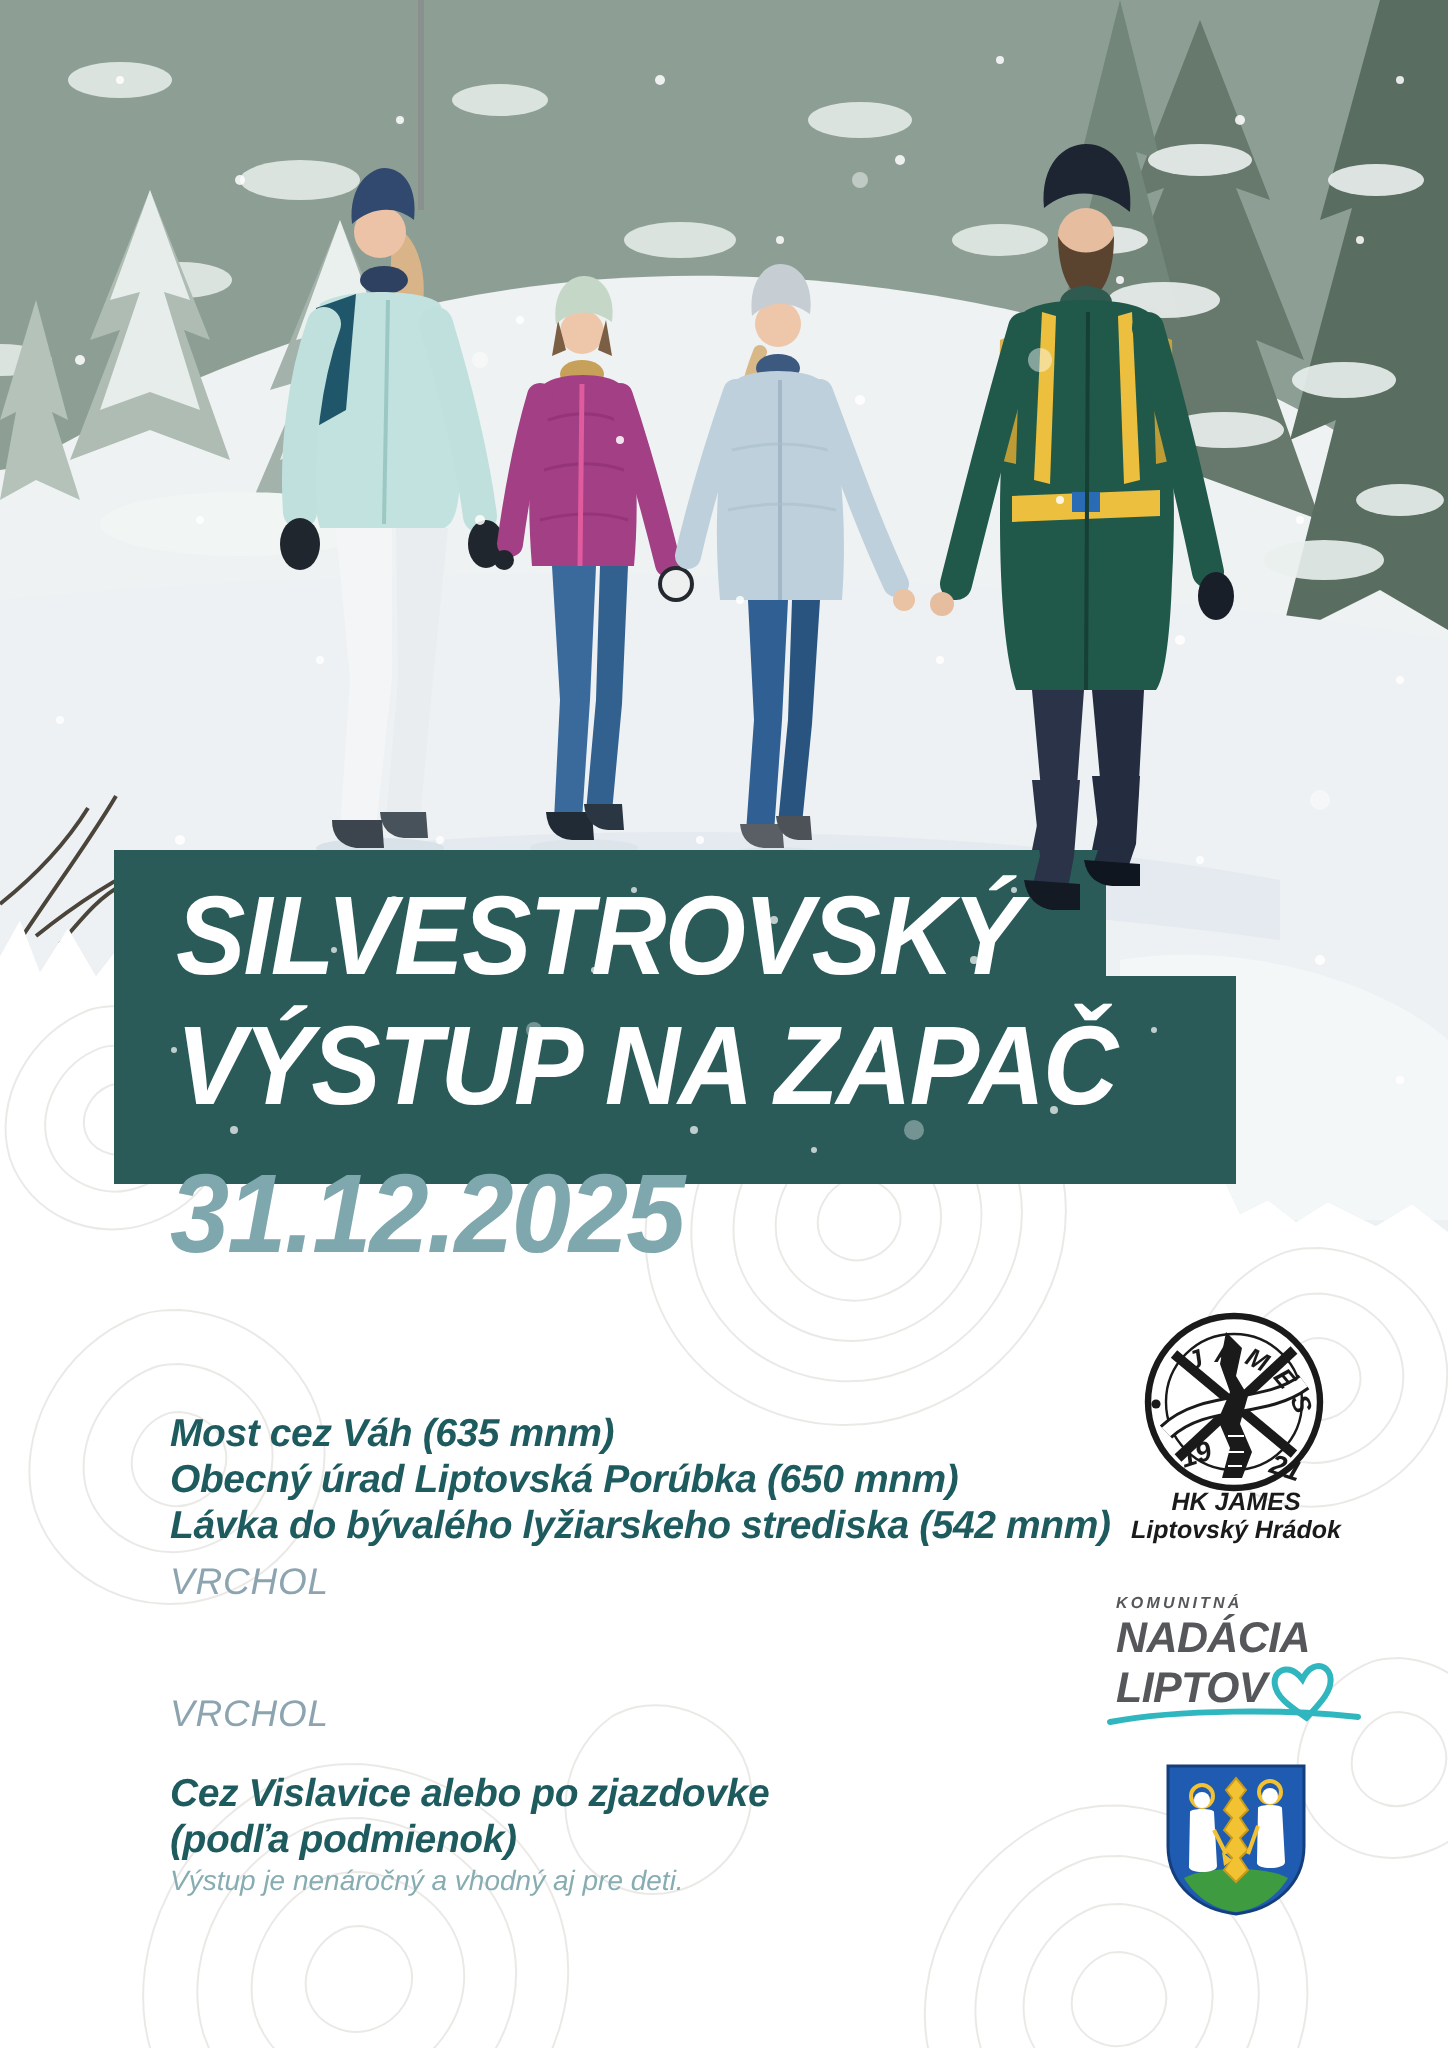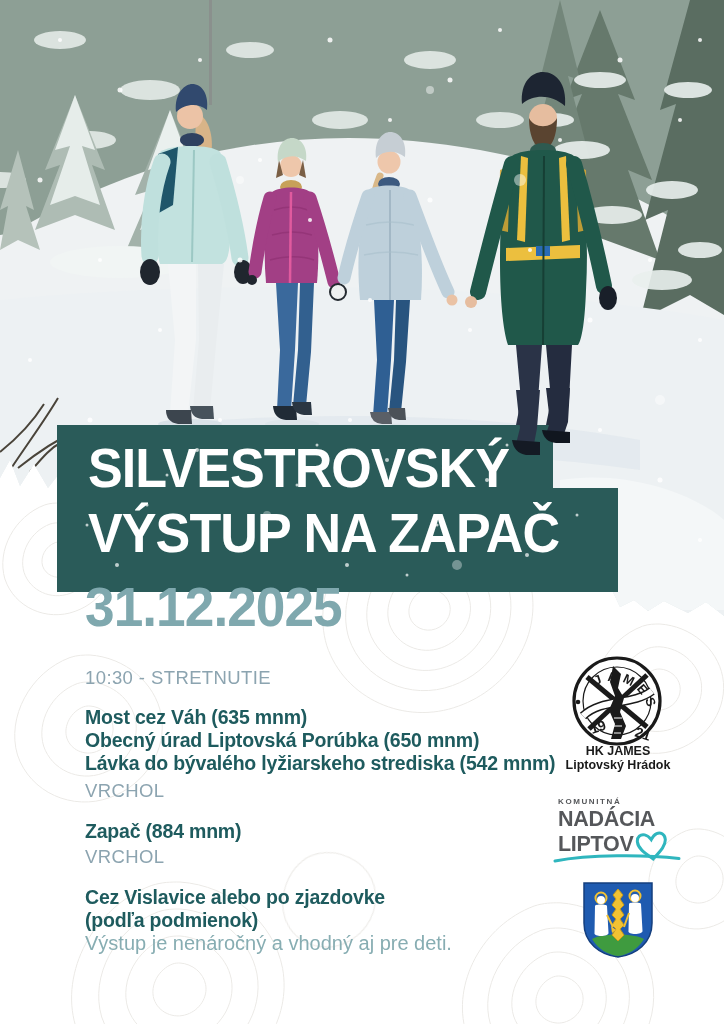--- a/index.html
+++ b/index.html
@@ -1,18 +1,18 @@
 <!DOCTYPE html>
 <html><head>
 <meta charset="utf-8">
 <style>
   html,body{margin:0;padding:0;background:#ffffff;}
   .poster{
     position:relative;width:724px;height:1024px;background:#ffffff;
-    overflow:hidden;font-family:"Liberation Sans",sans-serif;
+    overflow:hidden;font-family:"Liberation Sans",sans-serif;font-style:italic;
   }
   
   .contours{position:absolute;left:0;top:430px;width:724px;height:594px;z-index:0;}
   
   .photo{position:absolute;left:0;top:0;width:724px;height:620px;z-index:1;}
   
   .banner{
     position:absolute;left:57px;top:425px;width:561px;height:167px;z-index:2;
     background:#2A5B59;
     clip-path:polygon(0px 0px,496px 0px,496px 63px,561px 63px,561px 167px,0px 167px);
@@ -29,21 +29,21 @@
     position:absolute;left:85px;top:574px;z-index:3;color:#7FA8AE;
     font-weight:800;font-size:56px;letter-spacing:-1px;white-space:nowrap;
     transform:scaleX(.95);transform-origin:left top;
   }
   
   .boot-overlay{position:absolute;left:500px;top:388px;width:90px;height:72px;z-index:4;}
   
   .txt{position:absolute;left:85px;z-index:3;white-space:nowrap;}
   .label{font-size:18.5px;color:#8CA4B0;letter-spacing:.4px;font-weight:400;}
   .bold{font-size:19.5px;color:#1E5B5E;font-weight:700;letter-spacing:-.2px;margin-top:16px;}
-  .footnote{font-size:20px;color:#87ADB2;font-weight:400;}
+  .footnote{font-size:14px;color:#87ADB2;font-weight:400;}
   
   .james-emblem{position:absolute;left:570px;top:654px;width:94px;height:94px;z-index:3;}
   .james-name,.james-city{
     position:absolute;left:550px;width:136px;text-align:center;z-index:3;
     font-size:12.5px;font-weight:700;color:#1A1A1A;white-space:nowrap;
   }
   .james-name{top:744px;}
   .james-city{top:758px;}
   .nadacia{position:absolute;left:558px;top:797px;z-index:3;color:#55575A;}
   .nad-small{font-size:8px;font-weight:700;letter-spacing:1.6px;margin-bottom:1px;}
@@ -343,27 +343,25 @@
 
   <div class="date">31.12.2025</div>
 
   <svg class="boot-overlay" viewBox="0 0 90 72">
     <path d="M16,2 L40,2 37,40 34,56 16,56 20,40 Z" fill="#2A3347"></path>
     <path d="M12,52 Q14,65 26,67 L40,67 40,54 Z" fill="#141A24"></path>
     <path d="M46,0 L70,0 68,34 64,46 46,46 50,34 Z" fill="#242C3F"></path>
     <path d="M42,42 Q44,54 56,55 L70,55 70,44 Z" fill="#10161F"></path>
   </svg>
 
-  <div class="txt label" style="top:667px;">10:30 - STRETNUTIE</div>
   <div class="txt bold" style="top:690px;">Most cez Váh (635 mnm)</div>
   <div class="txt bold" style="top:713px;">Obecný úrad Liptovská Porúbka (650 mnm)</div>
   <div class="txt bold" style="top:736px;">Lávka do bývalého lyžiarskeho strediska (542 mnm)</div>
 
   <div class="txt label" style="top:780px;">VRCHOL</div>
-  <div class="txt bold" style="top:804px;">Zapač (884 mnm)</div>
 
   <div class="txt label" style="top:846px;">VRCHOL</div>
   <div class="txt bold" style="top:893px;">(podľa podmienok)</div>
   <div class="txt bold" style="top:870px;">Cez Vislavice alebo po zjazdovke</div>
 
   <div class="txt footnote" style="top:932px;">Výstup je nenáročný a vhodný aj pre deti.</div>
 
   <svg class="james-emblem" viewBox="0 0 94 94">
     <defs>
         <path id="ringpath" d="M 11 47 A 36 36 0 1 1 10.9 47.2"></path>

